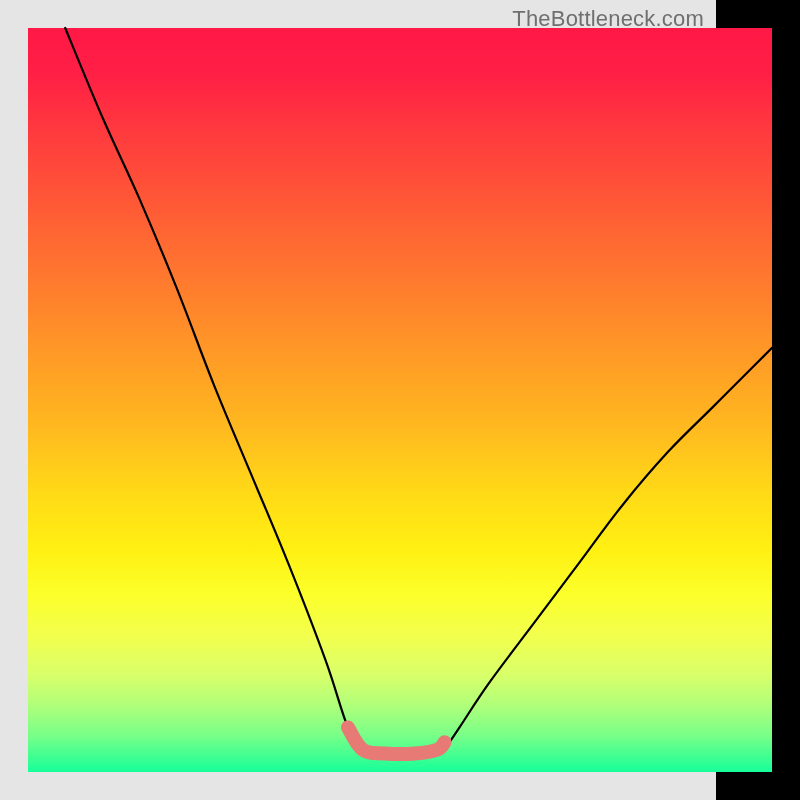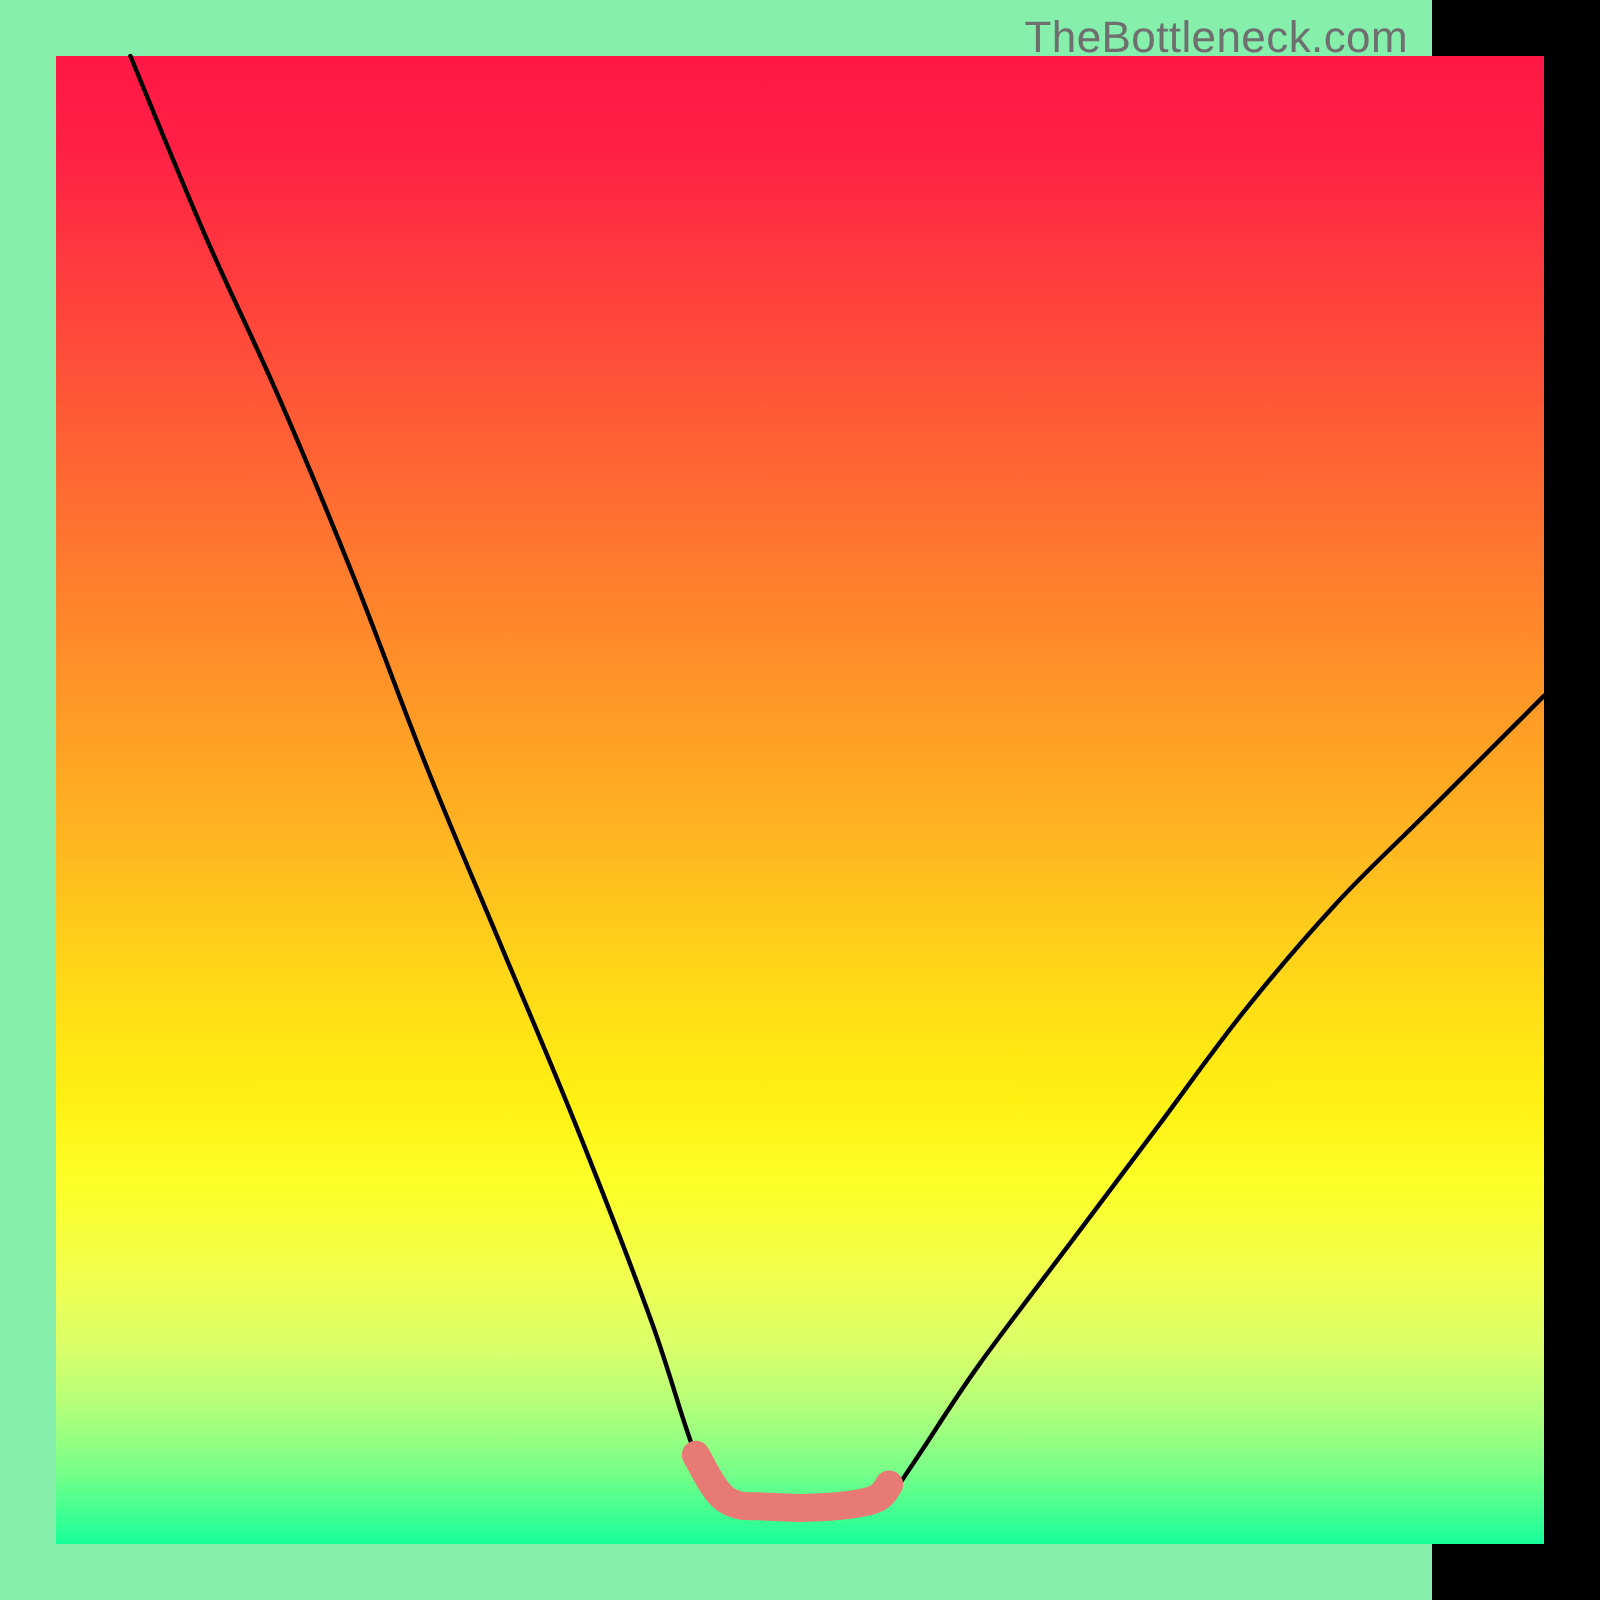--- a/index.html
+++ b/index.html
@@ -10,21 +10,21 @@
     background: #000;
     overflow: hidden;
     font-family: Arial, Helvetica, sans-serif;
   }
   .frame {
     position: absolute;
     left: 0;
     top: 0;
     width: 716px;
     height: 800px;
-    background: #86efac;
+    background: #e5e5e5;
   }
   .plot {
     position: absolute;
     left: 28px;
     top: 28px;
     width: 744px;
     height: 744px;
     
     background: linear-gradient(
       to bottom,

